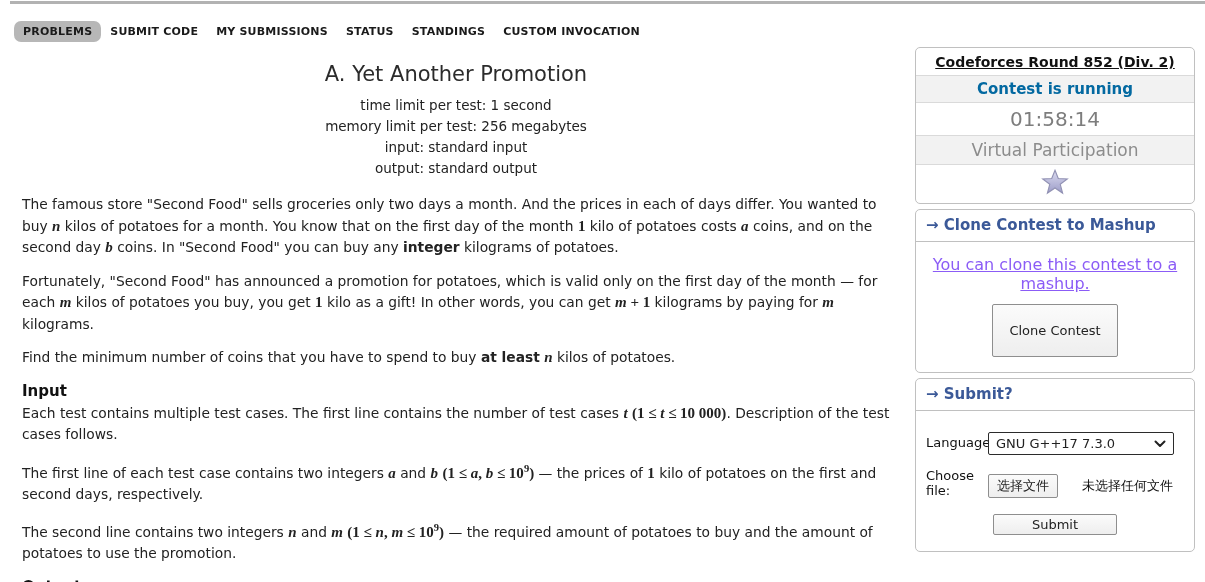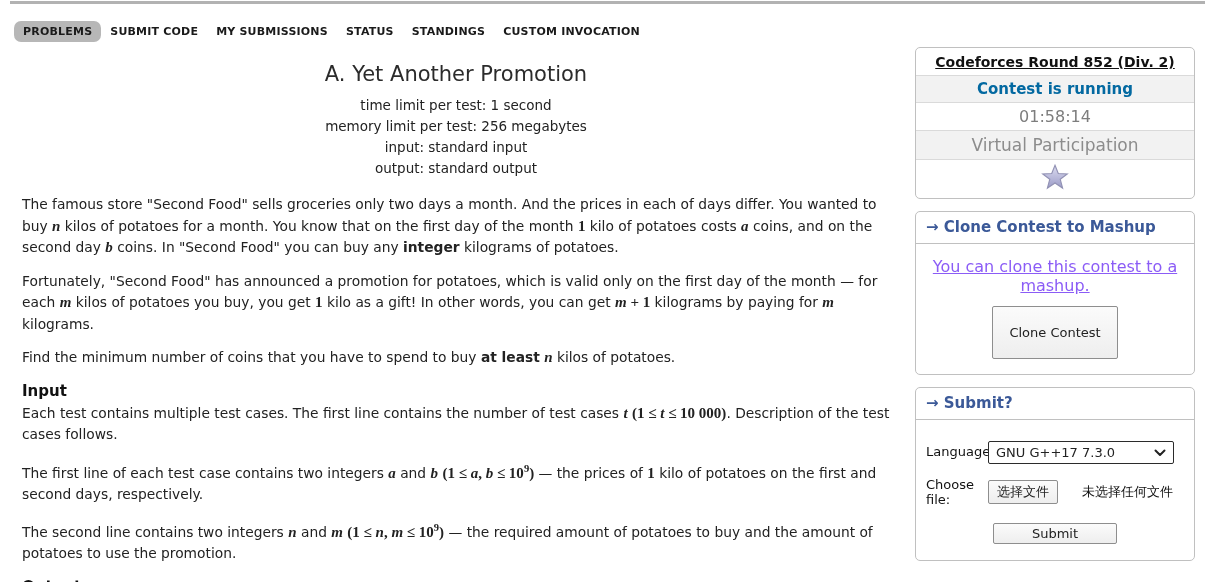--- a/index.html
+++ b/index.html
@@ -18,46 +18,46 @@
   .p-title { font-size:21px; font-weight:400; color:#2b2b2b; text-align:center; margin-bottom:9px; }
   .limits { text-align:center; font-size:13.5px; line-height:21px; color:#222; margin-bottom:15px; }
   p.st { font-size:13.8px; line-height:21.5px; margin-bottom:12px; color:#222; }
   .sec-h { font-size:15px; font-weight:bold; color:#111; margin:13px 0 3px; }
   .b  { font-weight:bold; }
   .mv { font-family:"Liberation Serif","DejaVu Serif",serif; font-style:italic; font-weight:bold; font-size:15px; }
   .mn { font-family:"Liberation Serif","DejaVu Serif",serif; font-weight:bold; font-size:15px; }
   .sup{ font-family:"Liberation Serif","DejaVu Serif",serif; font-weight:bold; font-size:10.5px; vertical-align:super; }
 
   .sidebar { position:absolute; left:915px; top:47px; width:280px; }
-  .rbox { border:1px solid #c0c0c0; border-radius:5px; background:#fff; margin-bottom:12px; overflow:hidden; }
+  .rbox { border:1px solid #c0c0c0; border-radius:5px; background:#fff; margin-bottom:5px; overflow:hidden; }
   .rbox .row { text-align:center; border-bottom:1px solid #dadada; padding:4px 6px; }
   .rbox .row:last-child { border-bottom:none; }
   .row.gray { background:#f2f2f2; }
   .contest-link { font-size:14px; font-weight:bold; color:#111; text-decoration:underline; cursor:pointer; }
   .contest-status { font-size:15px; font-weight:bold; color:#0369a1; padding:5px 6px; }
-  .contest-timer { font-size:16px; color:#7d7d7d; padding:4px 6px; }
+  .contest-timer { font-size:20px; color:#7d7d7d; padding:4px 6px; }
   .contest-mode { font-size:17px; color:#8c8c8c; padding:5px 6px; cursor:pointer; }
   .star-row { padding:7px 6px 8px; }
   .star-row svg { cursor:pointer; }
 
   .box-header { font-size:15px; font-weight:bold; color:#3b5998; padding:6px 10px 7px; border-bottom:1px solid #c0c0c0; }
   .clone-body { padding:13px 10px 15px; text-align:center; }
   .clone-text { font-size:16px; color:#8b5cf6;text-decoration:underline; }
   .btn { display:inline-block; font-family:"DejaVu Sans","Liberation Sans",sans-serif; font-size:13px; color:#222;
          background:linear-gradient(#fbfbfb,#eee); border:1px solid #8e8e8e; border-radius:2px;
          padding:2px 13px; cursor:pointer; }
   .clone-btn { margin-top:11px; padding:18px 16px; }
 
   .submit-body { padding:21px 10px 16px 10px; }
   .form-row { display:flex; margin-bottom:10px; }
   .form-label { width:62px; font-size:13px; color:#111; flex:none; padding-top:3px; line-height:15px; }
   .select { position:relative; width:186px; height:23px; border:1.5px solid #2b2b2b; border-radius:2px;
             background:#fff; font-size:13px; padding:3px 22px 0 7px; cursor:pointer; white-space:nowrap; overflow:hidden; }
   .select svg { position:absolute; right:7px; top:7px; }
-  .file-row { align-items:center; }
+  .file-row { align-items:flex-end; }
   .file-controls { display:flex; align-items:center; gap:24px; padding-top:3px; }
   .file-btn { padding:2px 8px; white-space:nowrap; }
   .file-status { font-size:13px; color:#111; white-space:nowrap; }
   .submit-btn-row { text-align:center; margin-top:16px; }
   .submit-btn { padding:2px 38px; }
 </style>
 </head>
 <body>
 
 <div class="page">

